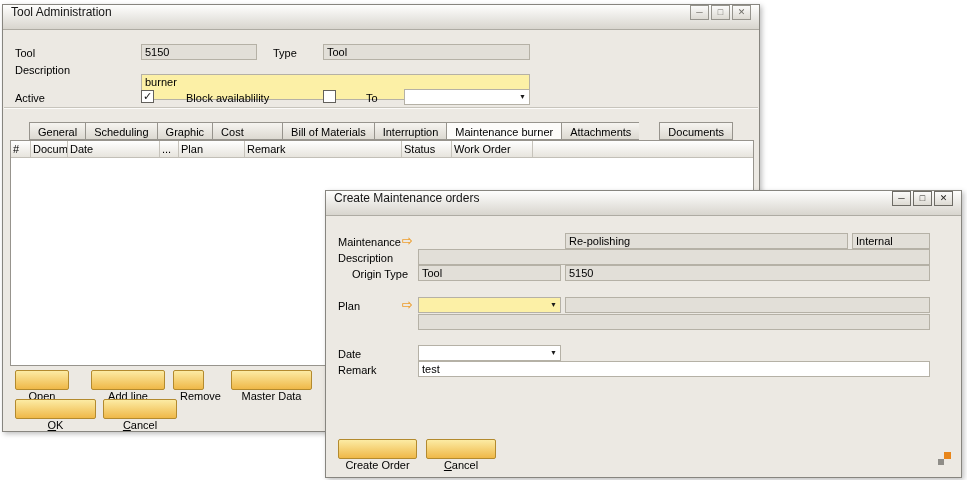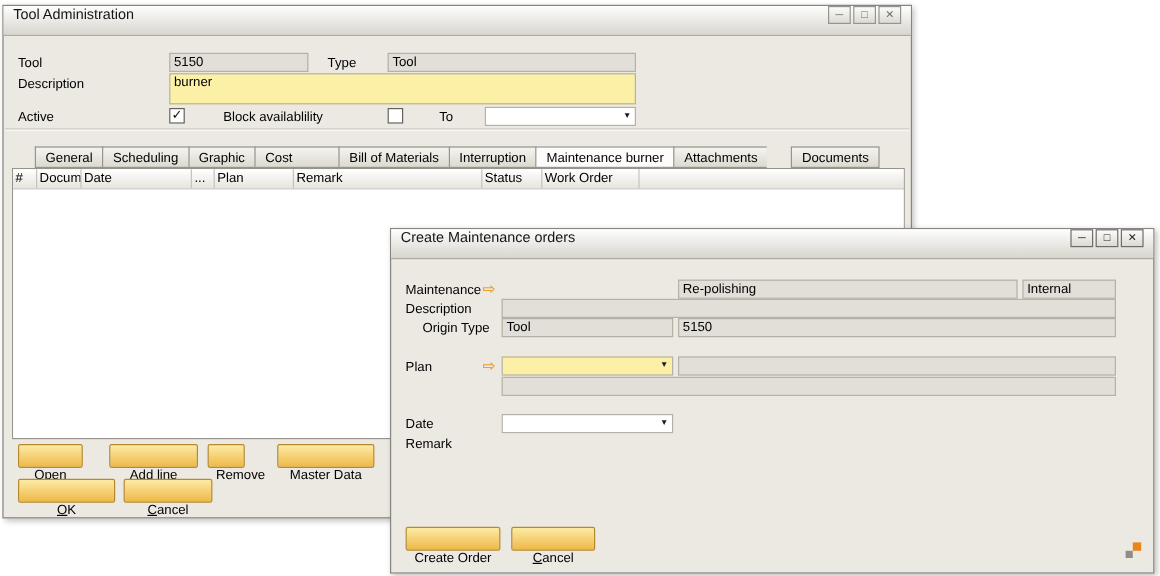--- a/index.html
+++ b/index.html
@@ -79,21 +79,21 @@
       </span>
     </header>
 
     <span class="lbl" style="left:12px; top:42px;">Tool</span>
     <div class="fld gray" style="left:138px; top:39px; width:116px;">5150</div>
 
     <span class="lbl" style="left:270px; top:42px;">Type</span>
     <div class="fld gray" style="left:320px; top:39px; width:207px;">Tool</div>
 
     <span class="lbl" style="left:12px; top:59px;">Description</span>
-    <textarea class="fld yellow" style="left: 138px; top: 56px; width: 389px; height: 26px;">burner</textarea>
+    <textarea class="fld yellow" style="left: 138px; top: 69px; width: 389px; height: 26px;">burner</textarea>
 
     <span class="lbl" style="left:12px; top:87px;">Active</span>
     <span class="chk" style="left:138px; top:85px;">✓</span>
 
     <span class="lbl" style="left:183px; top:87px;">Block availablility</span>
     <span class="chk" style="left:320px; top:85px;"></span>
 
     <span class="lbl" style="left:363px; top:87px;">To</span>
     <div class="fld white combo" style="left:401px; top:84px; width:126px;">
       <span class="val"></span>
@@ -181,20 +181,21 @@
     <div class="fld gray" style="left:239px; top:106px; width:365px;"></div>
     <div class="fld gray" style="left:92px; top:123px; width:512px;"></div>
 
     <span class="lbl" style="left:12px; top:157px;">Date</span>
     <div class="fld white combo" style="left:92px; top:154px; width:143px;flex-direction:column;">
       <span class="val">08.08.22</span>
       <span class="caret">▼</span>
     </div>
 
     <span class="lbl" style="left:12px; top:173px;">Remark</span>
+    <input class="fld white" style="left: 92px; top: 170px; width: 512px;" value="test">
 
     <button class="btn" style="left:12px; top:248px; width:79px;">
       <span>Create Order</span>
       </button>
     <button class="btn mnemonic" style="left:100px; top:248px; width:70px;">
       <span>Cancel</span>
       </button>
 
     <span class="grip" style="right:10px; bottom:12px;">
       <span class="sq1"></span>

